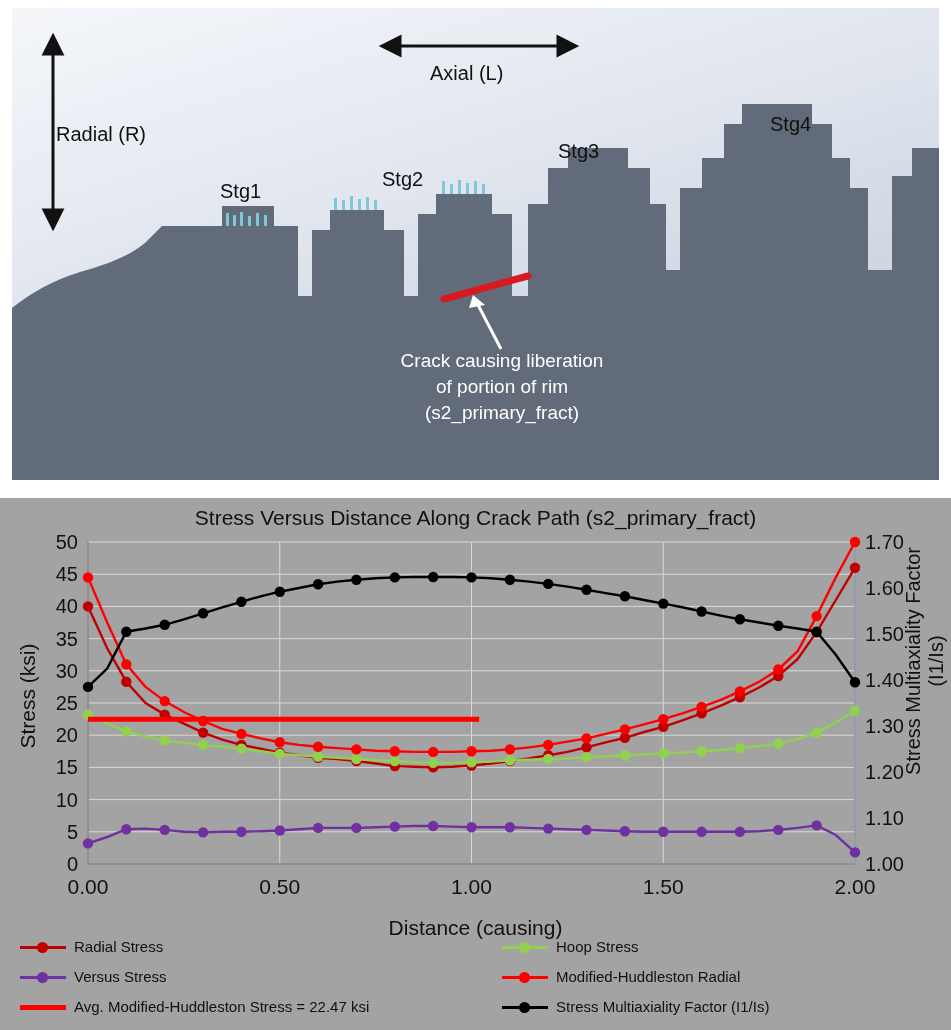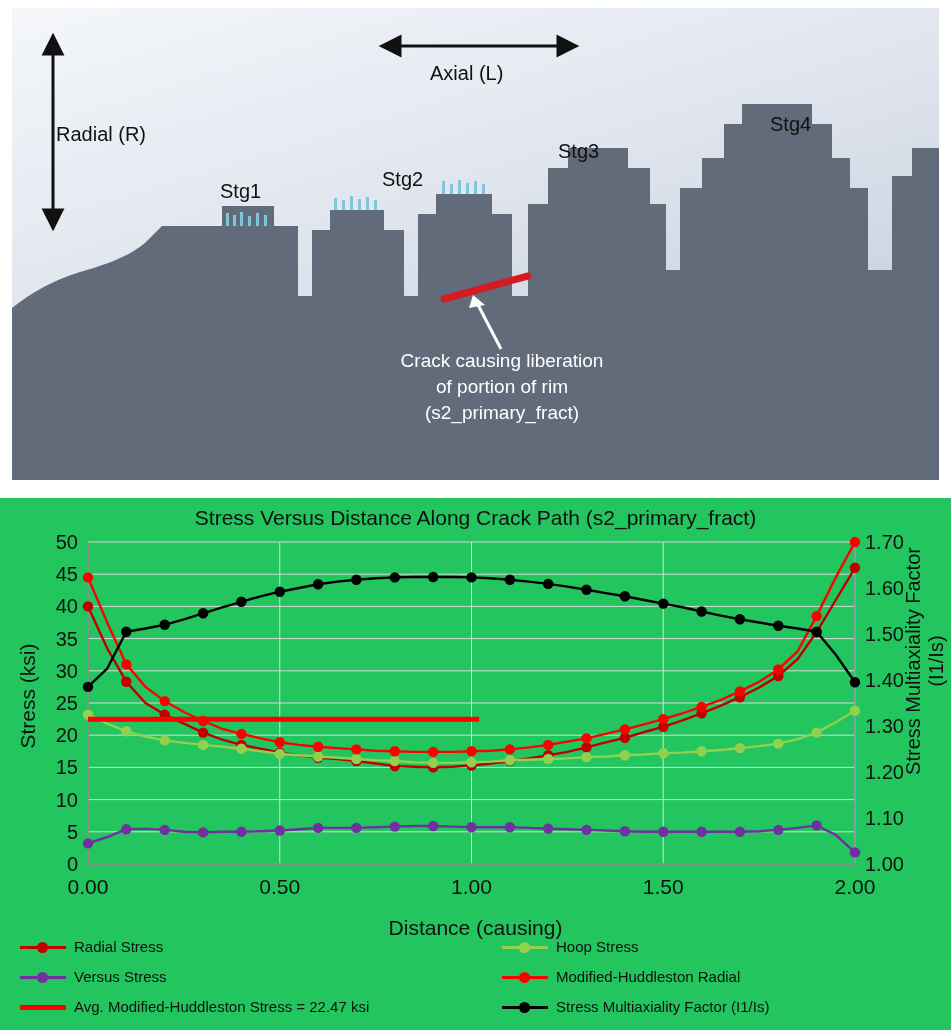--- a/index.html
+++ b/index.html
@@ -17,21 +17,21 @@
   #rim-svg{position:absolute;left:0;top:0;width:927px;height:472px;}
   .fig-label{
     position:absolute;color:#111;font-size:20px;font-family:"Liberation Sans",sans-serif;
   }
   .ann-text{
     position:absolute;color:#ffffff;font-size:19px;line-height:26px;
     text-align:center;font-family:"Liberation Sans",sans-serif;
   }
   
   #chart{
-    position:absolute;left:0;top:498px;width:951px;height:532px;background:#22c55e;
+    position:absolute;left:0;top:498px;width:951px;height:532px;background:#a3a3a3;
   }
   #chart-title{
     position:absolute;left:0;top:8px;width:951px;text-align:center;
     font-size:21px;color:#111;
   }
   #plot-svg{position:absolute;left:0;top:32px;width:951px;height:390px;}
   .axis-title{position:absolute;font-size:21px;color:#111;}
   #xaxis-title{left:0;top:418px;width:951px;text-align:center;}
   #yaxis-left-title{
     left:-62px;top:186px;width:180px;text-align:center;

